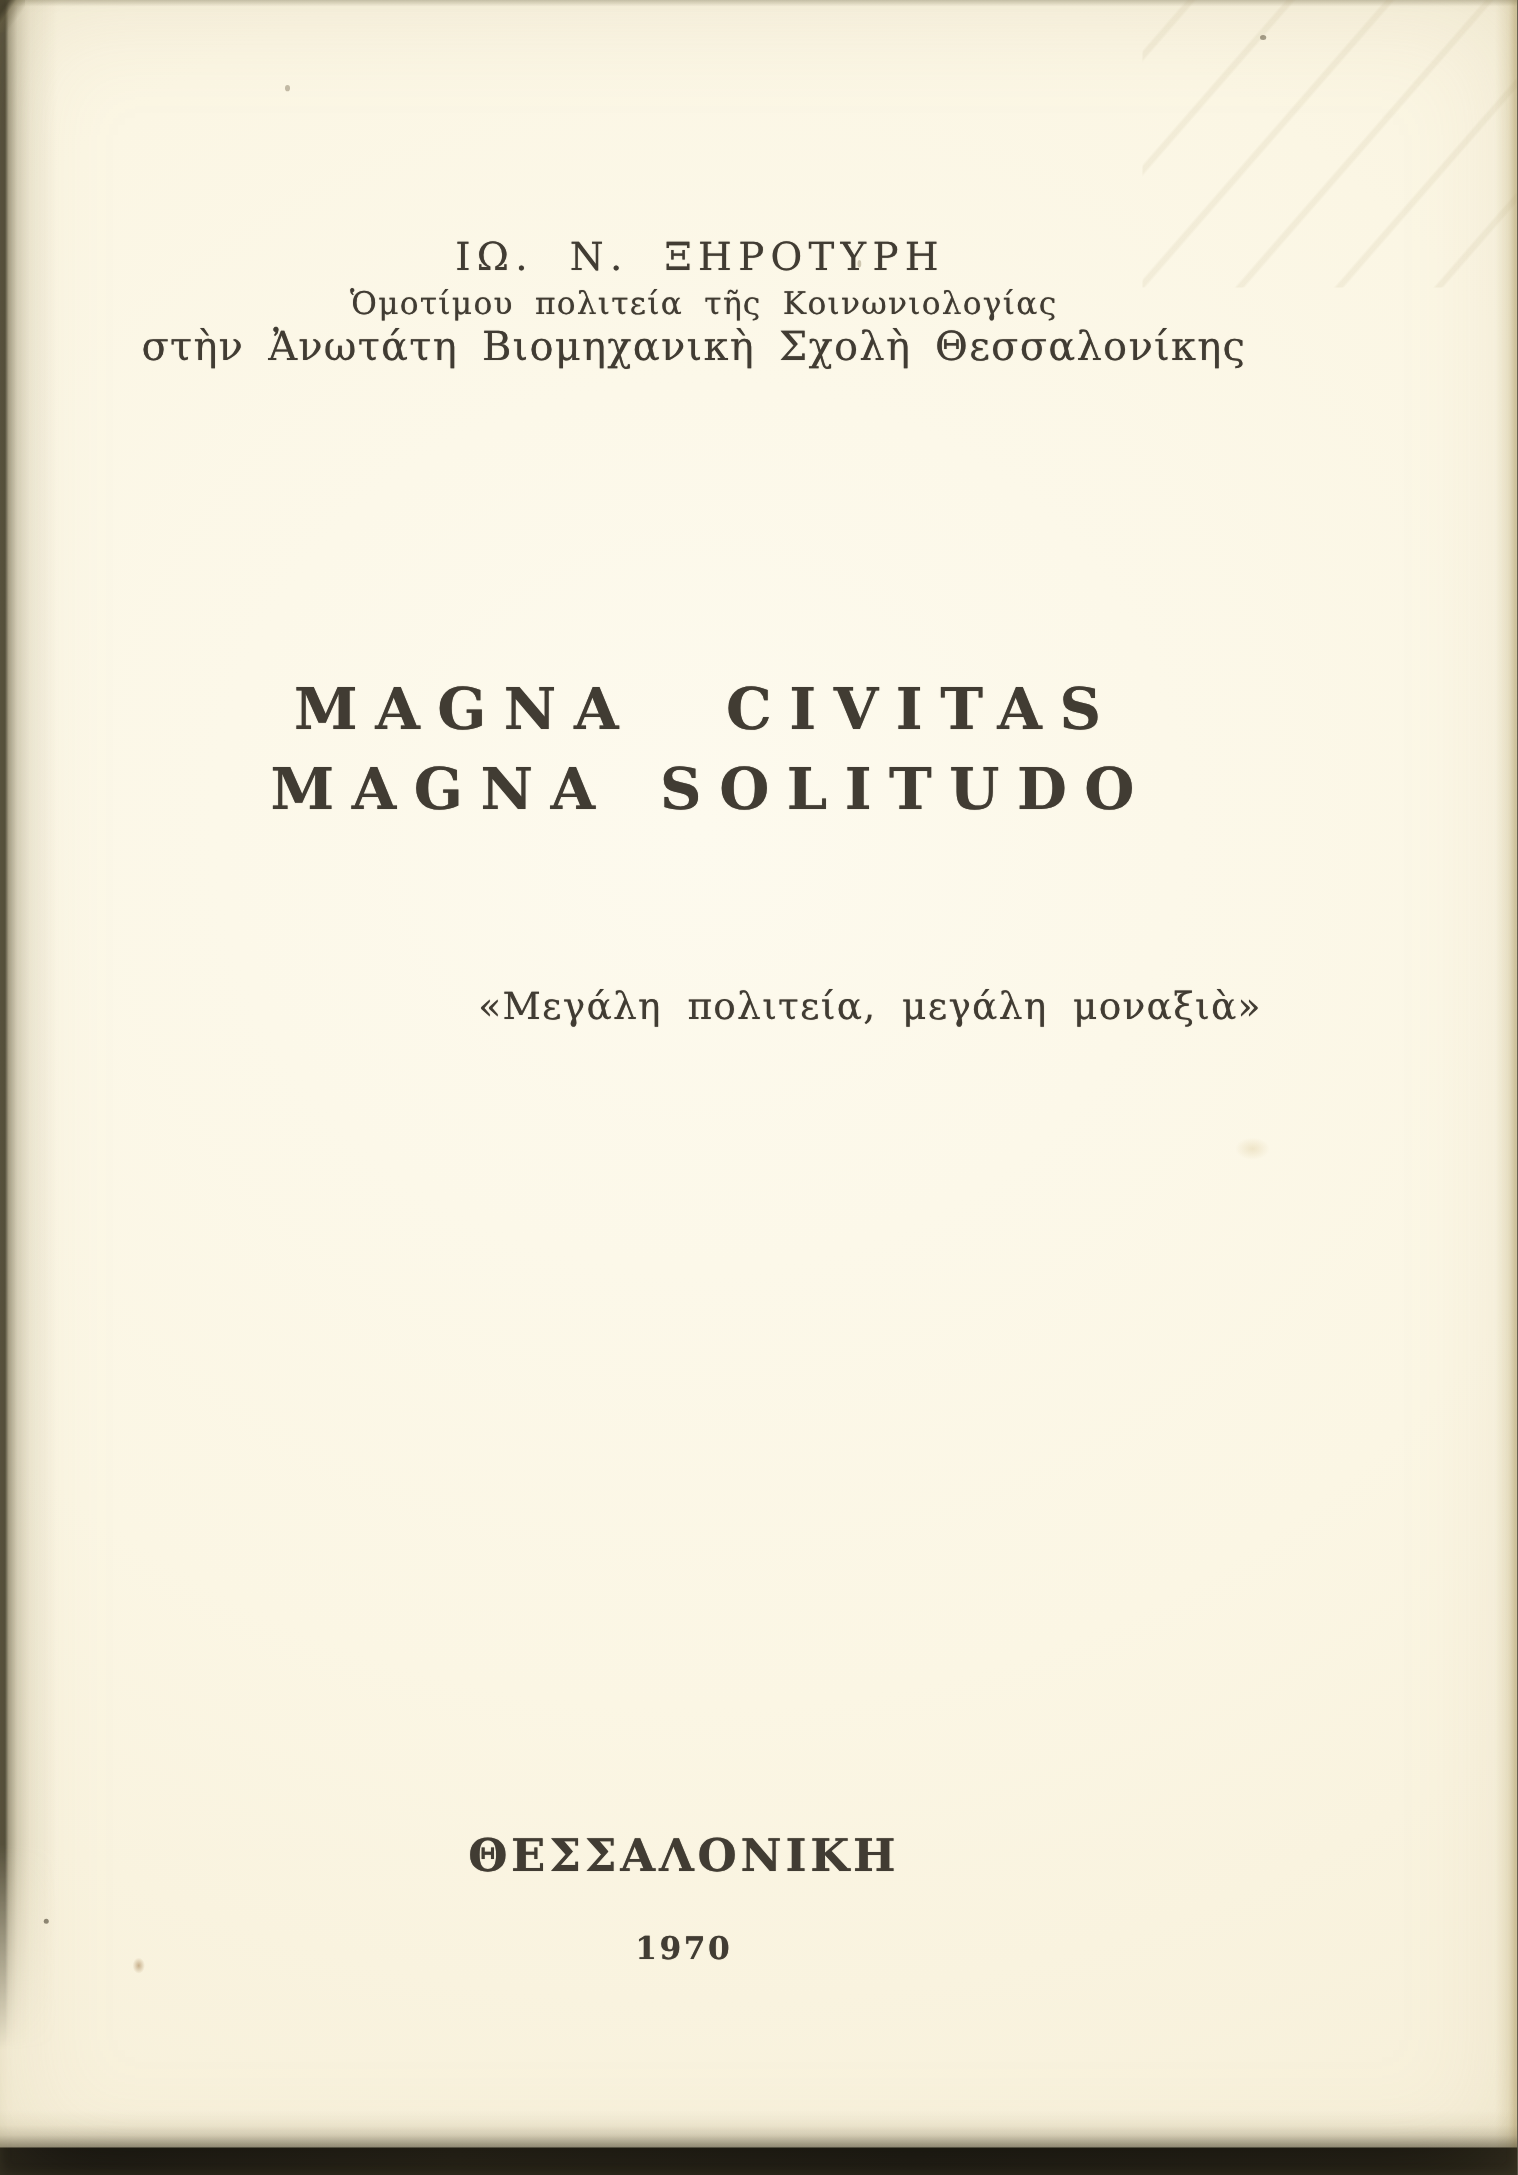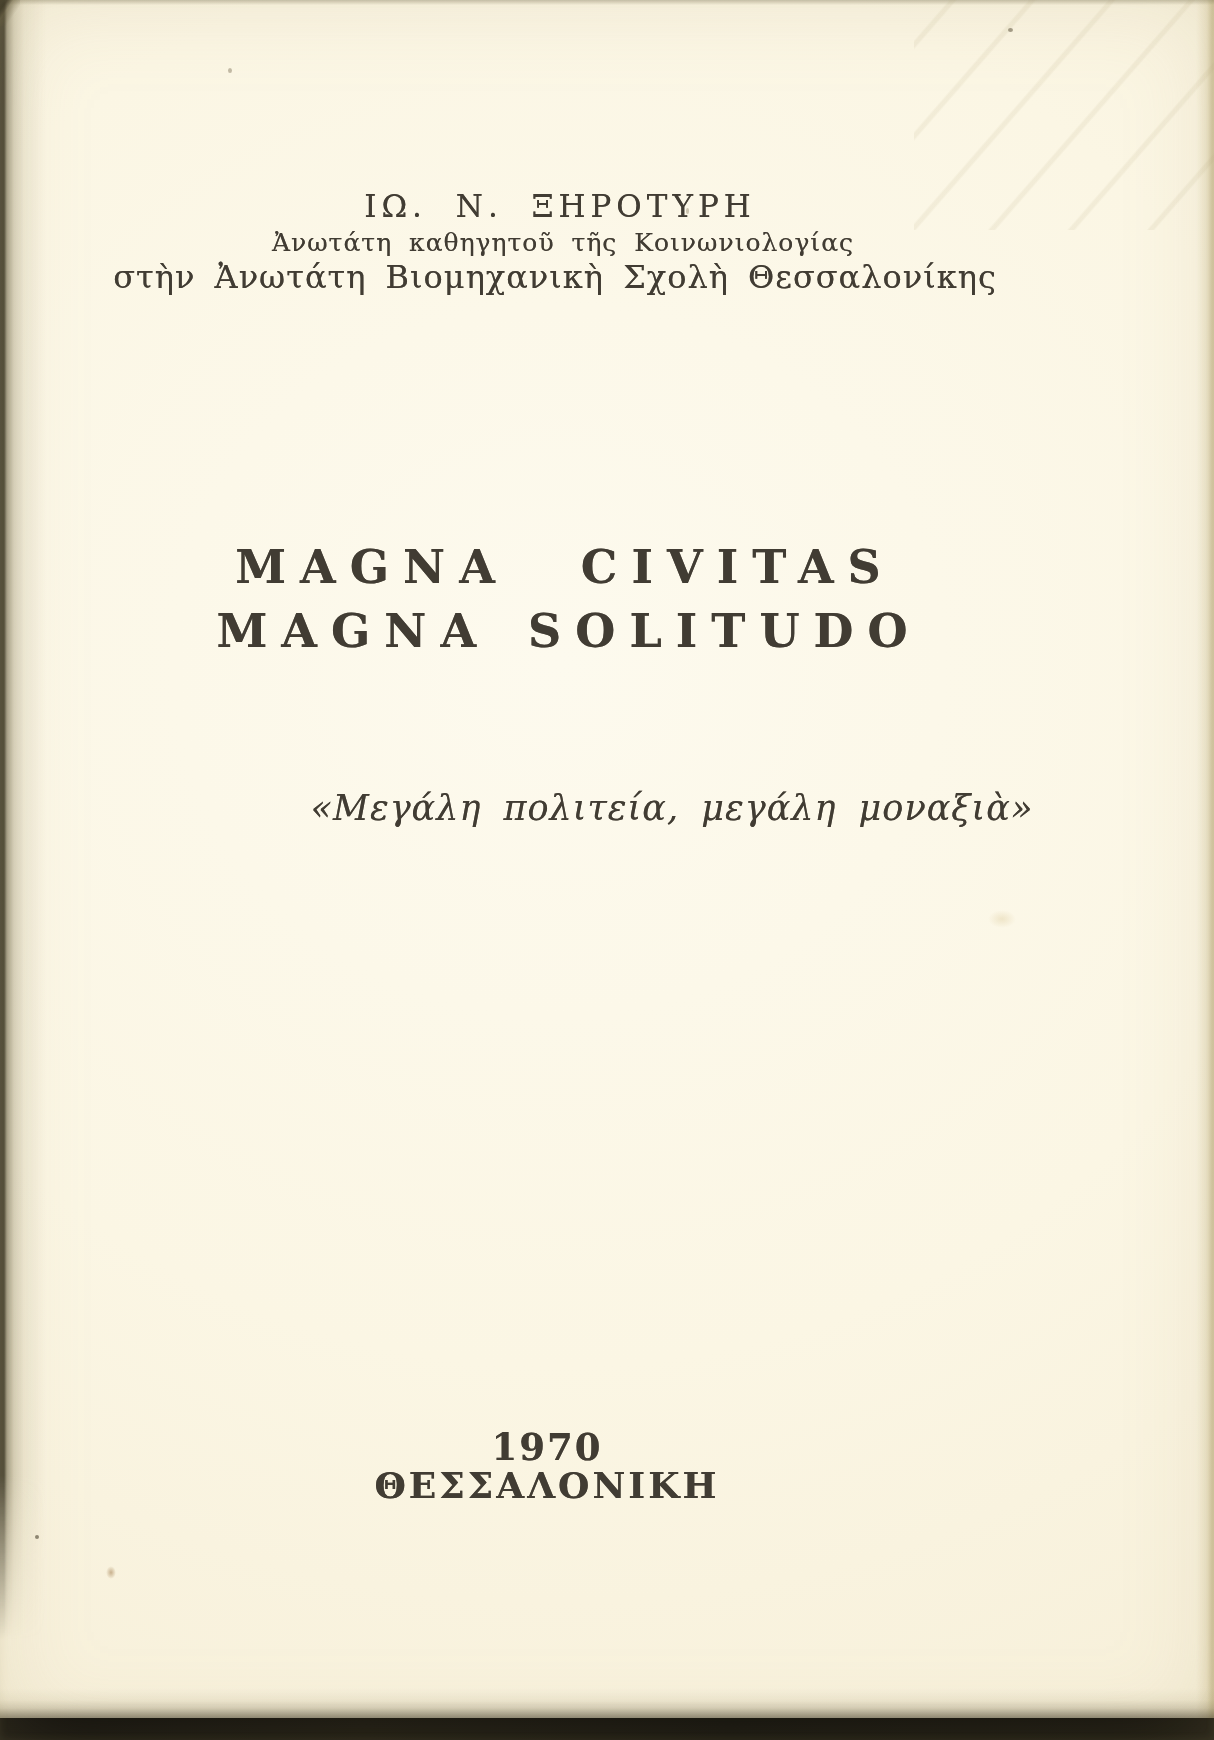--- a/index.html
+++ b/index.html
@@ -49,31 +49,31 @@
     left: 565px; top: 540px;
     font-size: 46px; font-weight: bold;
     letter-spacing: 14px; word-spacing: 42px;
   }
   .title-2 {
     left: 569px; top: 604px;
     font-size: 46px; font-weight: bold;
     letter-spacing: 14px; word-spacing: 8px;
   }
   .epigraph {
-    left: 672px; top: 788px;
-    font-size: 35px; font-style: italic;
+    left: 696px; top: 788px;
+    font-size: 30px; 
     letter-spacing: 1px; word-spacing: 10px;
   }
   .city {
     left: 547px; top: 1464px;
     font-size: 36px; font-weight: bold; letter-spacing: 3px;
   }
   .year {
-    left: 547px; top: 1425px;
-    font-size: 37px; font-weight: bold; letter-spacing: 2px;
+    left: 547px; top: 1544px;
+    font-size: 25px; font-weight: bold; letter-spacing: 2px;
   }
 
   
   .edge { position: absolute; pointer-events: none; }
   .edge-left {
     left: 0; top: 0; height: 1640px; width: 46px;
     background: linear-gradient(to right,
       rgba(52,48,32,0.9) 0 4px,
       rgba(96,89,62,0.55) 7px,
       rgba(134,125,92,0.3) 14px,
@@ -144,21 +144,21 @@
   <div class="edge scanner-bottom"></div>
 
   <div class="speck speck-1"></div>
   <div class="speck speck-2"></div>
   <div class="speck speck-3"></div>
   <div class="speck speck-4"></div>
   <div class="speck speck-5"></div>
   <div class="speck stain-1"></div>
 
   <div class="txt author">ΙΩ. Ν. ΞΗΡΟΤΥΡΗ</div>
-  <div class="txt affil-1">Ἀνωτάτη καθηγητοῦ τῆς Κοινωνιολογίας</div>
+  <div class="txt affil-1">Ὁμοτίμου πολιτεία τῆς Κοινωνιολογίας</div>
   <div class="txt affil-2">στὴν Ἀνωτάτη Βιομηχανικὴ Σχολὴ Θεσσαλονίκης</div>
 
   <h1 class="txt title-1">MAGNA CIVITAS</h1>
   <h1 class="txt title-2">MAGNA SOLITUDO</h1>
 
   <div class="txt epigraph">«Μεγάλη πολιτεία, μεγάλη μοναξιὰ»</div>
 
   <div class="txt city">ΘΕΣΣΑΛΟΝΙΚΗ</div>
   <div class="txt year">1970</div>
 

